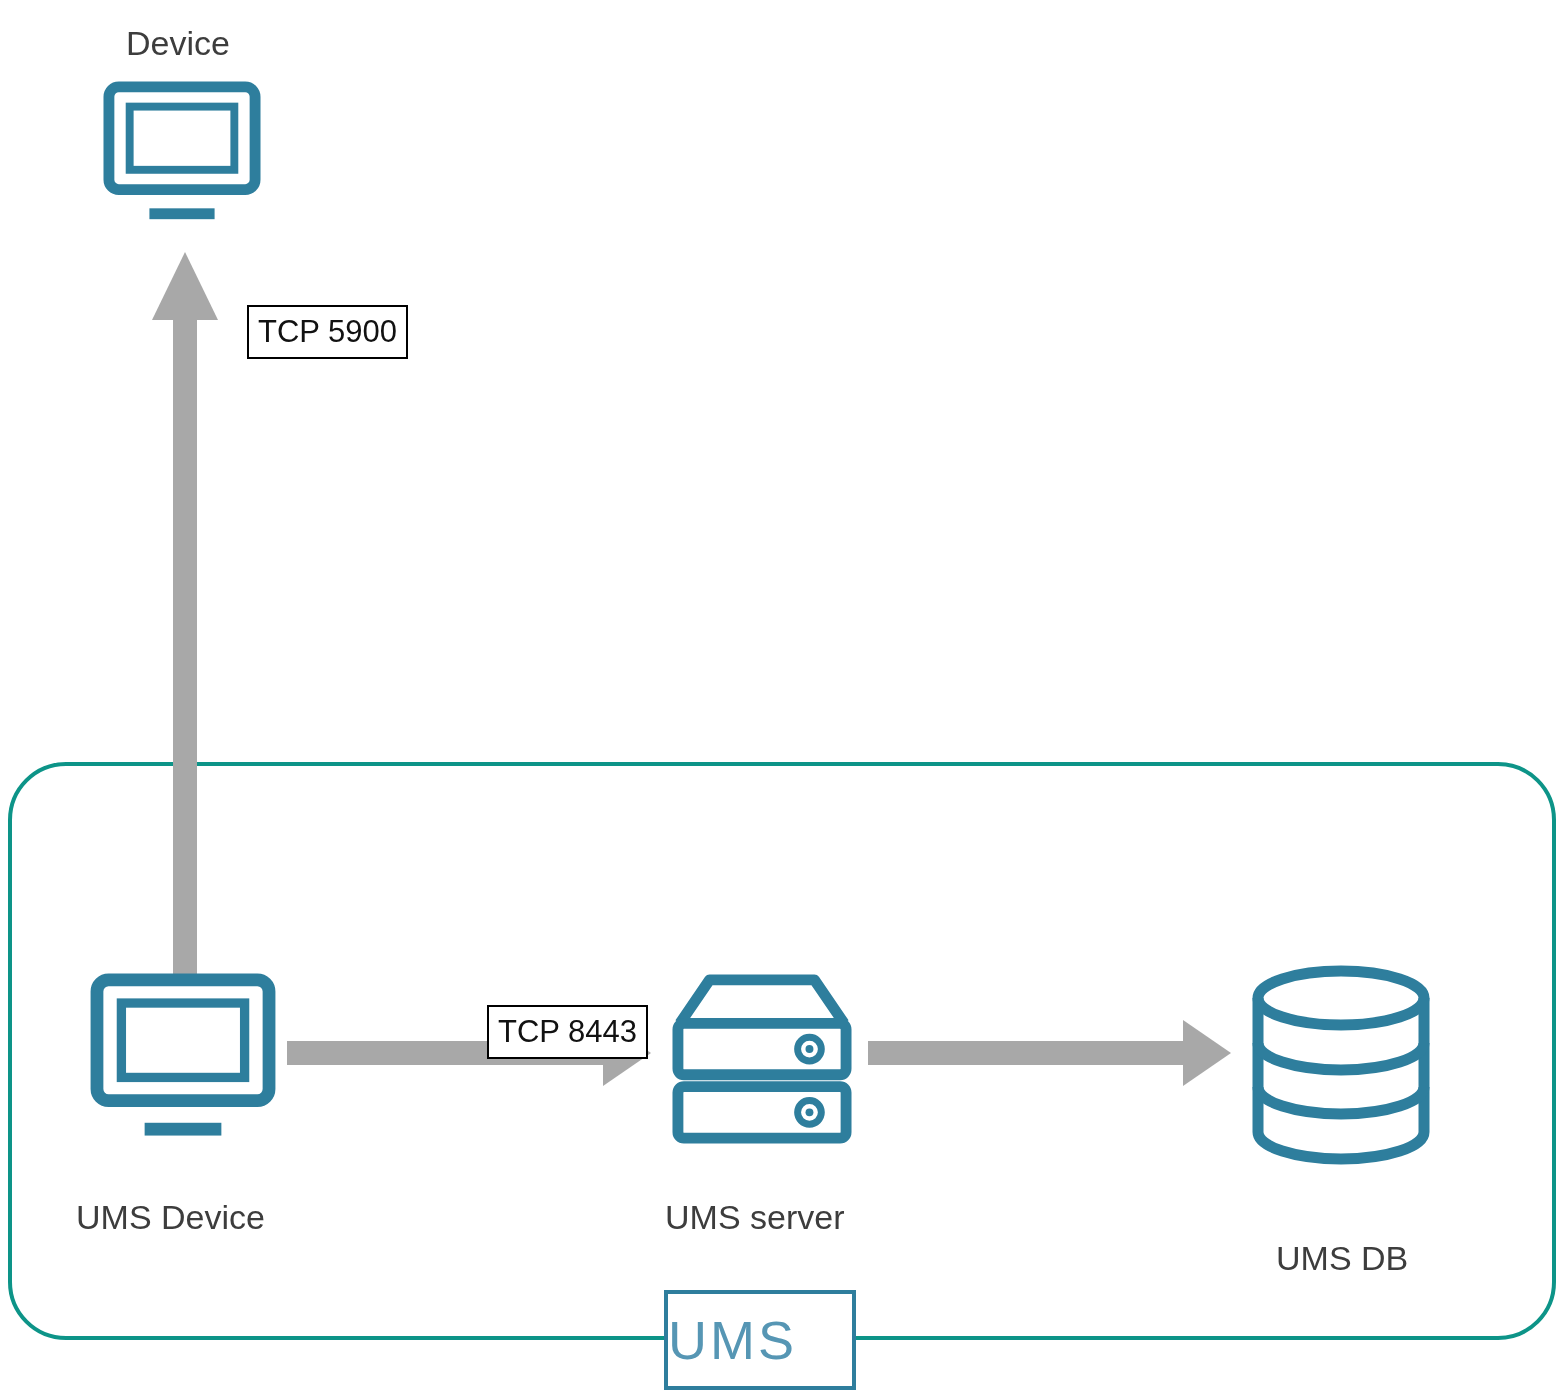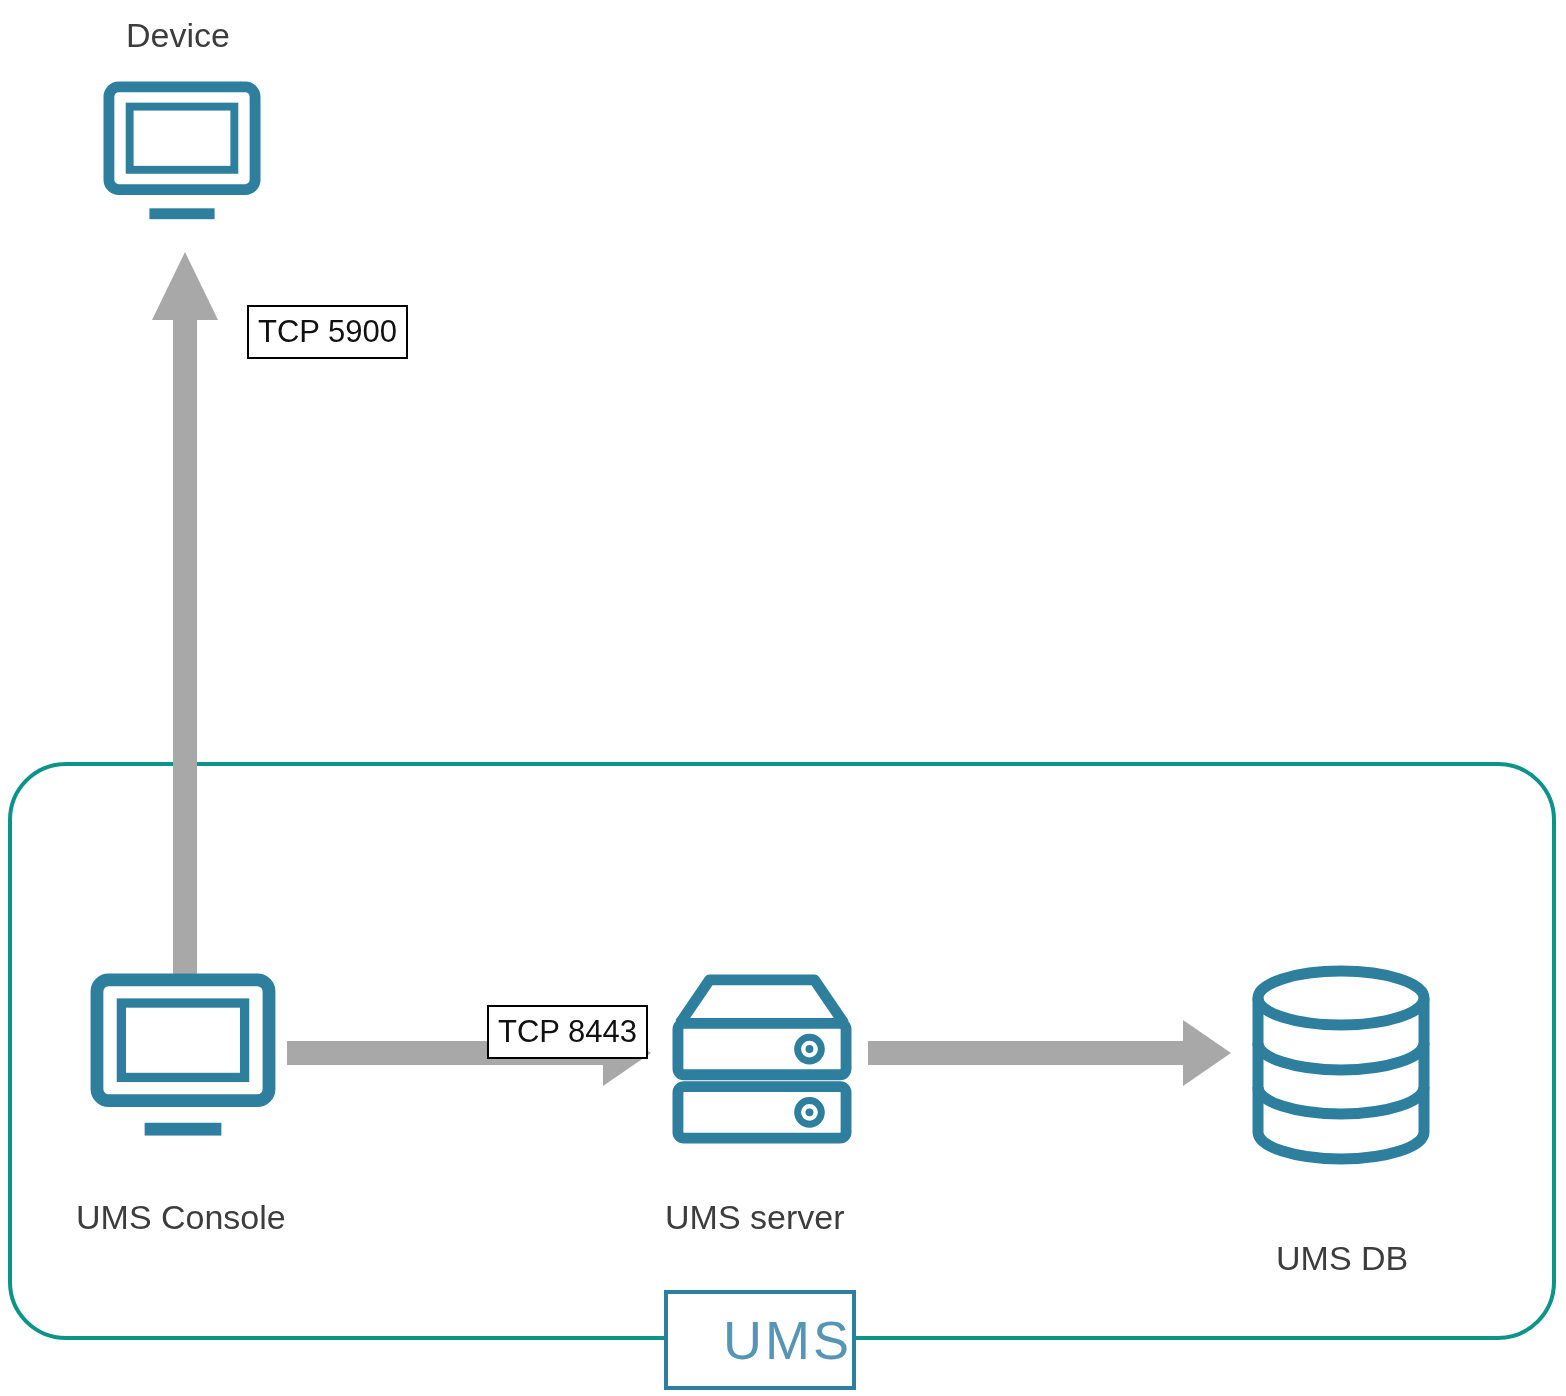--- a/index.html
+++ b/index.html
@@ -53,21 +53,21 @@
   .icon-server   { left: 668px; top: 966px; width: 188px; height: 180px; }
   .icon-db       { left: 1250px; top: 965px; width: 182px; height: 200px; }
 
   
   .node-label {
     color: var(--label-text);
     font-size: 34px;
     white-space: nowrap;
     z-index: 3;
   }
-  .label-device  { left: 126px;  top: 16px; }
+  .label-device  { left: 126px;  top: 24px; }
   .label-console { left: 76px;   top: 1198px; }
   .label-server  { left: 665px;  top: 1198px; }
   .label-db      { left: 1276px; top: 1239px; }
 
   
   .port-label {
     background: #ffffff;
     border: 2px solid var(--port-border);
     color: var(--port-text);
     font-size: 31px;
@@ -82,21 +82,21 @@
 
   
   .ums-box {
     left: 664px; top: 1290px;
     width: 192px; height: 100px;
     background: #ffffff;
     border: 4px solid var(--icon);
     z-index: 5;
     display: flex;
     align-items: center;
-    justify-content: flex-end;
+    justify-content: flex-start;
     font-size: 54px;
     letter-spacing: 3px;
     color: var(--ums-text);
   }
 </style>
 </head>
 <body>
 
 <div id="canvas">
 
@@ -126,21 +126,21 @@
     </svg>
   </div>
 
   <div class="abs node-icon icon-console">
     <svg viewBox="0 0 160 150">
       <rect class="stroke" x="6" y="6" width="148" height="104" rx="10" stroke-width="11"></rect>
       <rect class="stroke" x="27" y="26" width="106" height="64" stroke-width="8"></rect>
       <rect class="fill" x="47" y="129" width="66" height="11"></rect>
     </svg>
   </div>
-  <div class="abs node-label label-console">UMS Console</div>
+  <div class="abs node-label label-console">UMS Device</div>
 
   <div class="abs node-icon icon-server">
     <svg viewBox="0 0 190 182">
       <path class="stroke" d="M12,58 L42,14 L148,14 L178,58" stroke-width="11" stroke-linejoin="round"></path>
       <rect class="stroke" x="10" y="58" width="170" height="52" rx="6" stroke-width="11"></rect>
       <rect class="stroke" x="10" y="122" width="170" height="52" rx="6" stroke-width="11"></rect>
       <circle class="stroke" cx="143" cy="84" r="12" stroke-width="7"></circle>
       <circle class="fill" cx="143" cy="84" r="4"></circle>
       <circle class="stroke" cx="143" cy="148" r="12" stroke-width="7"></circle>
       <circle class="fill" cx="143" cy="148" r="4"></circle>

